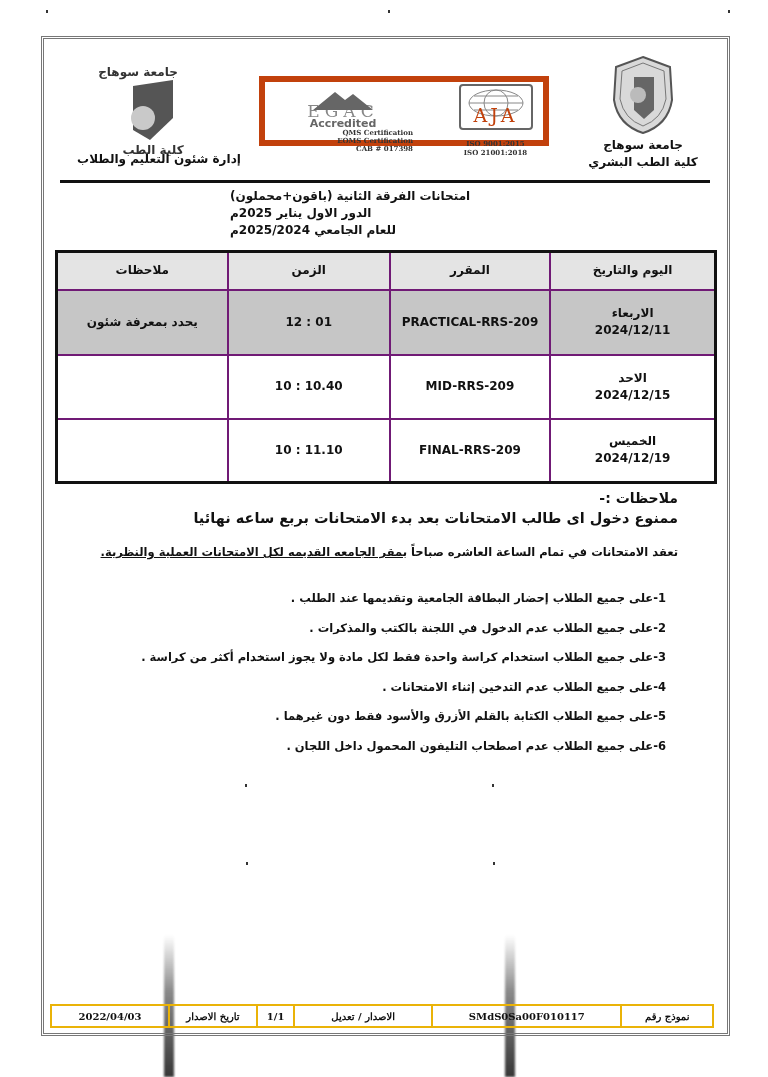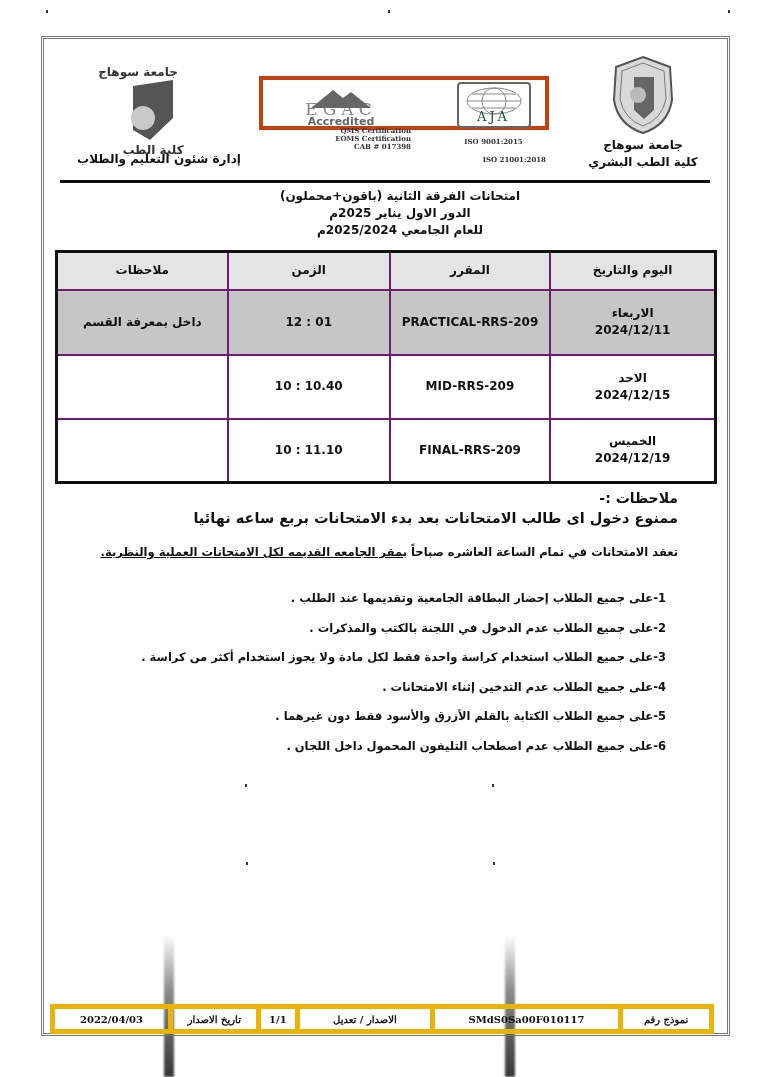--- a/index.html
+++ b/index.html
@@ -23,46 +23,46 @@
     .scan-streak {
       position: absolute; width: 10px;
       background: linear-gradient(to bottom, rgba(0,0,0,0) 0%, rgba(40,40,40,0.55) 40%, rgba(20,20,20,0.85) 100%);
       filter: blur(1px);
     }
 
     
     .logo-left { position: absolute; left: 78px; top: 58px; width: 120px; height: 100px; }
     .logo-right { position: absolute; left: 608px; top: 55px; width: 70px; height: 80px; }
     .cert-box {
-      position: absolute; left: 259px; top: 76px; width: 290px; height: 54px;
-      border: 4px solid #c2410c; box-sizing: border-box; background: #fff;
+      position: absolute; left: 259px; top: 76px; width: 290px; height: 70px;
+      border: 6px solid #c2410c; box-sizing: border-box; background: #fff;
     }
     .egac { position: absolute; left: 8px; top: 2px; width: 140px; height: 66px; text-align: center; }
     .egac .egac-title { font-family: "DejaVu Serif", serif; font-size: 17px; letter-spacing: 5px; color: #888; margin-top: 20px; line-height: 14px; }
     .egac .egac-acc { font-family: "DejaVu Sans", sans-serif; font-weight: bold; font-size: 11px; color: #666; line-height: 11px; }
     .egac .egac-line { font-family: "DejaVu Serif", serif; font-weight: bold; font-size: 7px; line-height: 8px; color: #333; text-align: right; }
     .aja { position: absolute; left: 178px; top: 2px; width: 105px; height: 66px; text-align: center; }
     .aja .aja-box { width: 70px; height: 42px; border: 2px solid #666; border-radius: 4px; margin: 0 auto; position: relative; }
-    .aja .aja-text { position: absolute; bottom: 2px; left: 0; right: 0; font-family: "DejaVu Serif", serif; font-size: 13px; letter-spacing: 3px; color: #14532d; }
+    .aja .aja-text { position: absolute; bottom: 2px; left: 0; right: 0; font-family: "DejaVu Serif", serif; font-size: 19px; letter-spacing: 3px; color: #c2410c; }
     .aja .aja-line { font-family: "DejaVu Serif", serif; font-weight: bold; font-size: 7px; line-height: 8px; color: #333; margin-top: 10px; }
-    .aja .aja-line + .aja-line { margin-top: 10px; text-align: right; }
+    .aja .aja-line + .aja-line { margin-top: 1px; }
 
     .hdr-right-text {
       position: absolute; left: 568px; top: 137px; width: 150px;
       direction: rtl; text-align: center; font-weight: bold; font-size: 12px; line-height: 17px;
     }
     .hdr-left-text {
       position: absolute; left: 74px; top: 152px; width: 170px;
       direction: rtl; text-align: center; font-weight: bold; font-size: 12px;
     }
     .hdr-rule { position: absolute; left: 60px; top: 180px; width: 650px; height: 3px; background: #111; }
 
     .titles {
       position: absolute; left: 230px; top: 188px; width: 340px;
-      direction: rtl; text-align: center; font-weight: bold; font-size: 12px; line-height: 17px;
+      direction: rtl; text-align: left; font-weight: bold; font-size: 12px; line-height: 17px;
     }
 
     
     .sched {
       position: absolute; left: 55px; top: 250px; width: 662px;
       border: 3px solid #111; border-collapse: collapse; direction: rtl;
     }
     .sched td, .sched th {
       border: 2px solid #701a75; text-align: center; font-size: 12px; font-weight: bold;
       box-sizing: border-box; padding: 0; line-height: 17px;
@@ -94,21 +94,21 @@
       margin: 12px; padding: 0; list-style: none;
     }
     .rules li { font-weight: bold; font-size: 11.5px; line-height: 29.5px; white-space: nowrap; }
 
     
     .footer {
       position: absolute; left: 50px; top: 1004px; width: 664px; height: 22px;
       border-collapse: collapse; direction: rtl;
     }
     .footer td {
-      border: 5px solid #eab308; font-family: "DejaVu Serif", serif; font-weight: bold; font-size: 10px;
+      border: 2px solid #eab308; font-family: "DejaVu Serif", serif; font-weight: bold; font-size: 10px;
       text-align: center; padding: 0; height: 20px;
     }
   </style>
 </head>
 <body>
 
 <div class="scan-dot" style="left:46px;top:10px;"></div>
 <div class="scan-dot" style="left:388px;top:10px;"></div>
 <div class="scan-dot" style="left:728px;top:10px;"></div>
 <div class="scan-dot" style="left:245px;top:784px;"></div>
@@ -183,21 +183,21 @@
     <th class="c-time">الزمن</th>
     <th class="c-notes">ملاحظات</th>
   </tr>
   <tr class="hl">
     <td>
       <div>الاربعاء</div>
       <div>2024/12/11</div>
     </td>
     <td>PRACTICAL-RRS-209</td>
     <td style="direction:ltr;">12 : 01</td>
-    <td>داخل بمعرفة القسم</td>
+    <td>يحدد بمعرفة شئون</td>
   </tr>
   <tr class="plain">
     <td>
       <div>الاحد</div>
       <div>2024/12/15</div>
     </td>
     <td>MID-RRS-209</td>
     <td style="direction:ltr;">10 : 10.40</td>
     <td></td>
   </tr>

